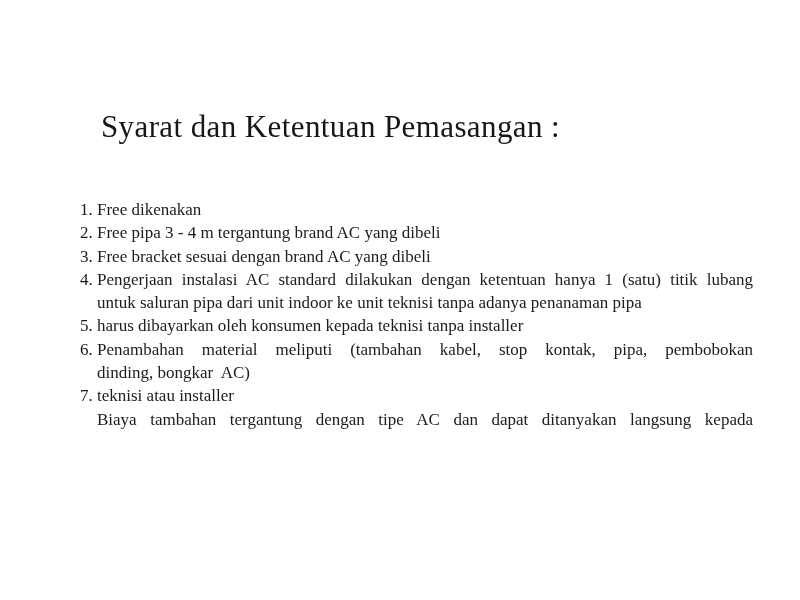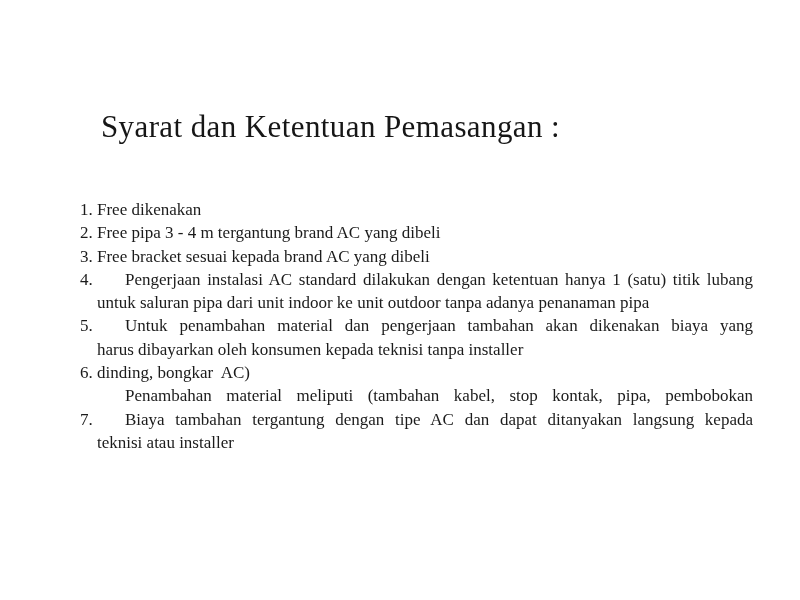--- a/index.html
+++ b/index.html
@@ -45,21 +45,20 @@
     left: 0;
     top: 0;
   }
   .line {
     display: block;
   }
   
   .jl {
     text-align: justify;
     text-align-last: justify;
-    margin-left: 28px;
   }
 </style>
 </head>
 <body>
 
 <div class="slide">
 
   <div class="title">Syarat dan Ketentuan Pemasangan :</div>
 
   <div class="terms">
@@ -69,41 +68,40 @@
       <span class="line">Free dikenakan</span>
     </div>
 
     <div class="item">
       <span class="num">2.</span>
       <span class="line">Free pipa 3 - 4 m tergantung brand AC yang dibeli</span>
     </div>
 
     <div class="item">
       <span class="num">3.</span>
-      <span class="line">Free bracket sesuai kepada brand AC yang dibeli</span>
+      <span class="line">Free bracket sesuai dengan brand AC yang dibeli</span>
     </div>
 
     <div class="item">
       <span class="num">4.</span>
       <span class="line jl">Pengerjaan instalasi AC standard dilakukan dengan ketentuan hanya 1 (satu) titik lubang</span>
-      <span class="line">untuk saluran pipa dari unit indoor ke unit outdoor tanpa adanya penanaman pipa</span>
+      <span class="line">untuk saluran pipa dari unit indoor ke unit teknisi tanpa adanya penanaman pipa</span>
     </div>
 
     <div class="item">
       <span class="num">5.</span>
-      <span class="line jl">Untuk penambahan material dan pengerjaan tambahan akan dikenakan biaya yang</span>
       <span class="line">harus dibayarkan oleh konsumen kepada teknisi tanpa installer</span>
     </div>
 
     <div class="item">
       <span class="num">6.</span>
+      <span class="line jl">Penambahan material meliputi (tambahan kabel, stop kontak, pipa, pembobokan</span>
       <span class="line">dinding, bongkar&nbsp; AC)</span>
-      <span class="line jl">Penambahan material meliputi (tambahan kabel, stop kontak, pipa, pembobokan</span>
     </div>
 
     <div class="item">
       <span class="num">7.</span>
+      <span class="line">teknisi atau installer</span>
       <span class="line jl">Biaya tambahan tergantung dengan tipe AC dan dapat ditanyakan langsung kepada</span>
-      <span class="line">teknisi atau installer</span>
     </div>
 
   </div>
 </div>
 
 </body></html>

